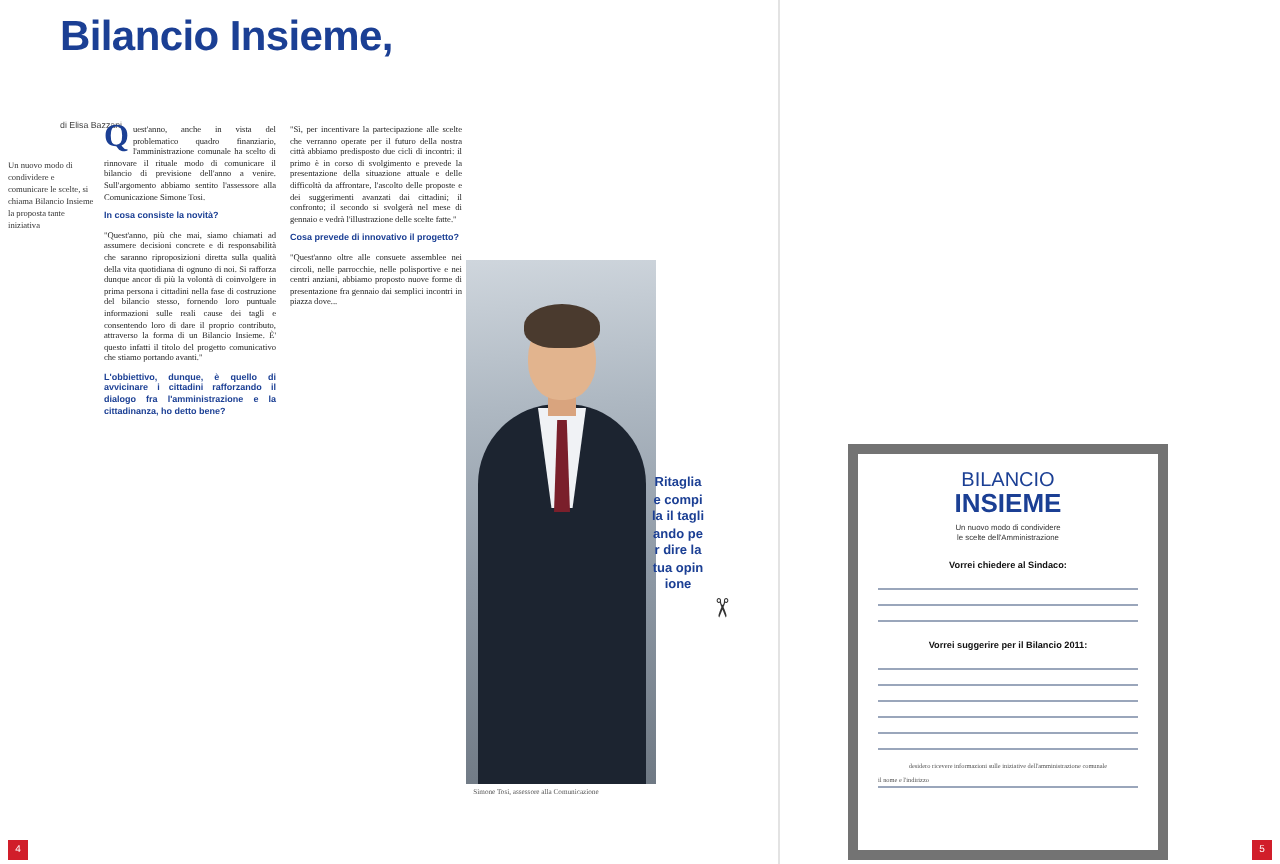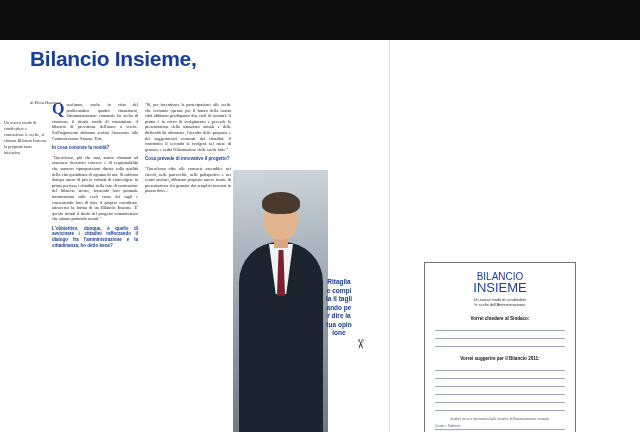--- a/index.html
+++ b/index.html
@@ -1,17 +1,17 @@
 <!DOCTYPE html>
 <html><head>
 <meta charset="utf-8">
 <style>
   html,body{margin:0;padding:0;background:#0b0b0b;}
   body{width:640px;height:432px;overflow:hidden;font-family:"Liberation Serif",serif;}
-  .page{position:relative;width:640px;height:380px;background:#ffffff;margin-top:40px;}
+  .page{position:relative;width:640px;height:380px;background:#ffffff;}
 
   
   .left-page{position:absolute;left:0;top:0;width:390px;height:432px;background:#ffffff;}
   .masthead{position:absolute;left:30px;top:8px;width:300px;}
   .masthead h1{margin:0;font-family:"Liberation Sans",sans-serif;font-weight:bold;color:#1b3f94;
     font-size:21px;line-height:22px;letter-spacing:-0.3px;}
   .masthead h1 .l2{display:block;padding-left:14px;}
   .byline{position:absolute;left:30px;top:60px;font-size:4.4px;color:#444;font-family:"Liberation Sans",sans-serif;}
 
   .leftrail{position:absolute;left:4px;top:80px;width:44px;font-size:4.3px;line-height:6px;color:#333;}
@@ -38,24 +38,24 @@
      clip-path:polygon(0 0,100% 0,72% 100%,28% 100%);}
   .ph-tie{position:absolute;left:44px;top:80px;width:8px;height:46px;background:#7a1f2b;
      clip-path:polygon(20% 0,80% 0,100% 100%,0 100%);}
   .photo-caption{position:absolute;left:233px;top:394px;width:70px;font-size:3.6px;line-height:4.6px;color:#555;
      text-align:center;}
 
   
   .right-page{position:absolute;left:390px;top:0;width:250px;height:432px;background:#ffffff;}
 
   
-  .coupon{position:absolute;left:424px;top:222px;width:150px;height:198px;border:1px solid #737373;background:#fff;}
+  .coupon{position:absolute;left:424px;top:222px;width:150px;height:198px;border:5px solid #737373;background:#fff;}
   .coupon-title{margin:8px 0 0 0;text-align:center;font-family:"Liberation Sans",sans-serif;color:#1b3f94;}
   .coupon-title .t1{display:block;font-size:10px;}
-  .coupon-title .t2{display:block;font-size:13px;font-weight:normal;margin-top:-2px;}
+  .coupon-title .t2{display:block;font-size:13px;font-weight:bold;margin-top:-2px;}
   .coupon-sub{text-align:center;font-size:3.9px;color:#333;margin-top:2px;font-family:"Liberation Sans",sans-serif;}
   .field-label{margin:9px 0 2px 0;text-align:center;font-size:4.6px;font-weight:bold;color:#111;
      font-family:"Liberation Sans",sans-serif;}
   .lines{margin:0 10px;}
   .lines div{border-bottom:1px solid #9aa6bb;height:7px;}
   .coupon-foot{margin:6px 10px 0 10px;font-size:3.2px;line-height:4.2px;color:#555;text-align:center;}
   .coupon-foot .nm{display:block;text-align:left;margin-top:3px;border-bottom:1px solid #9aa6bb;padding-bottom:1px;}
 
   
   .ritaglia{position:absolute;left:326px;top:238px;width:26px;text-align:center;

